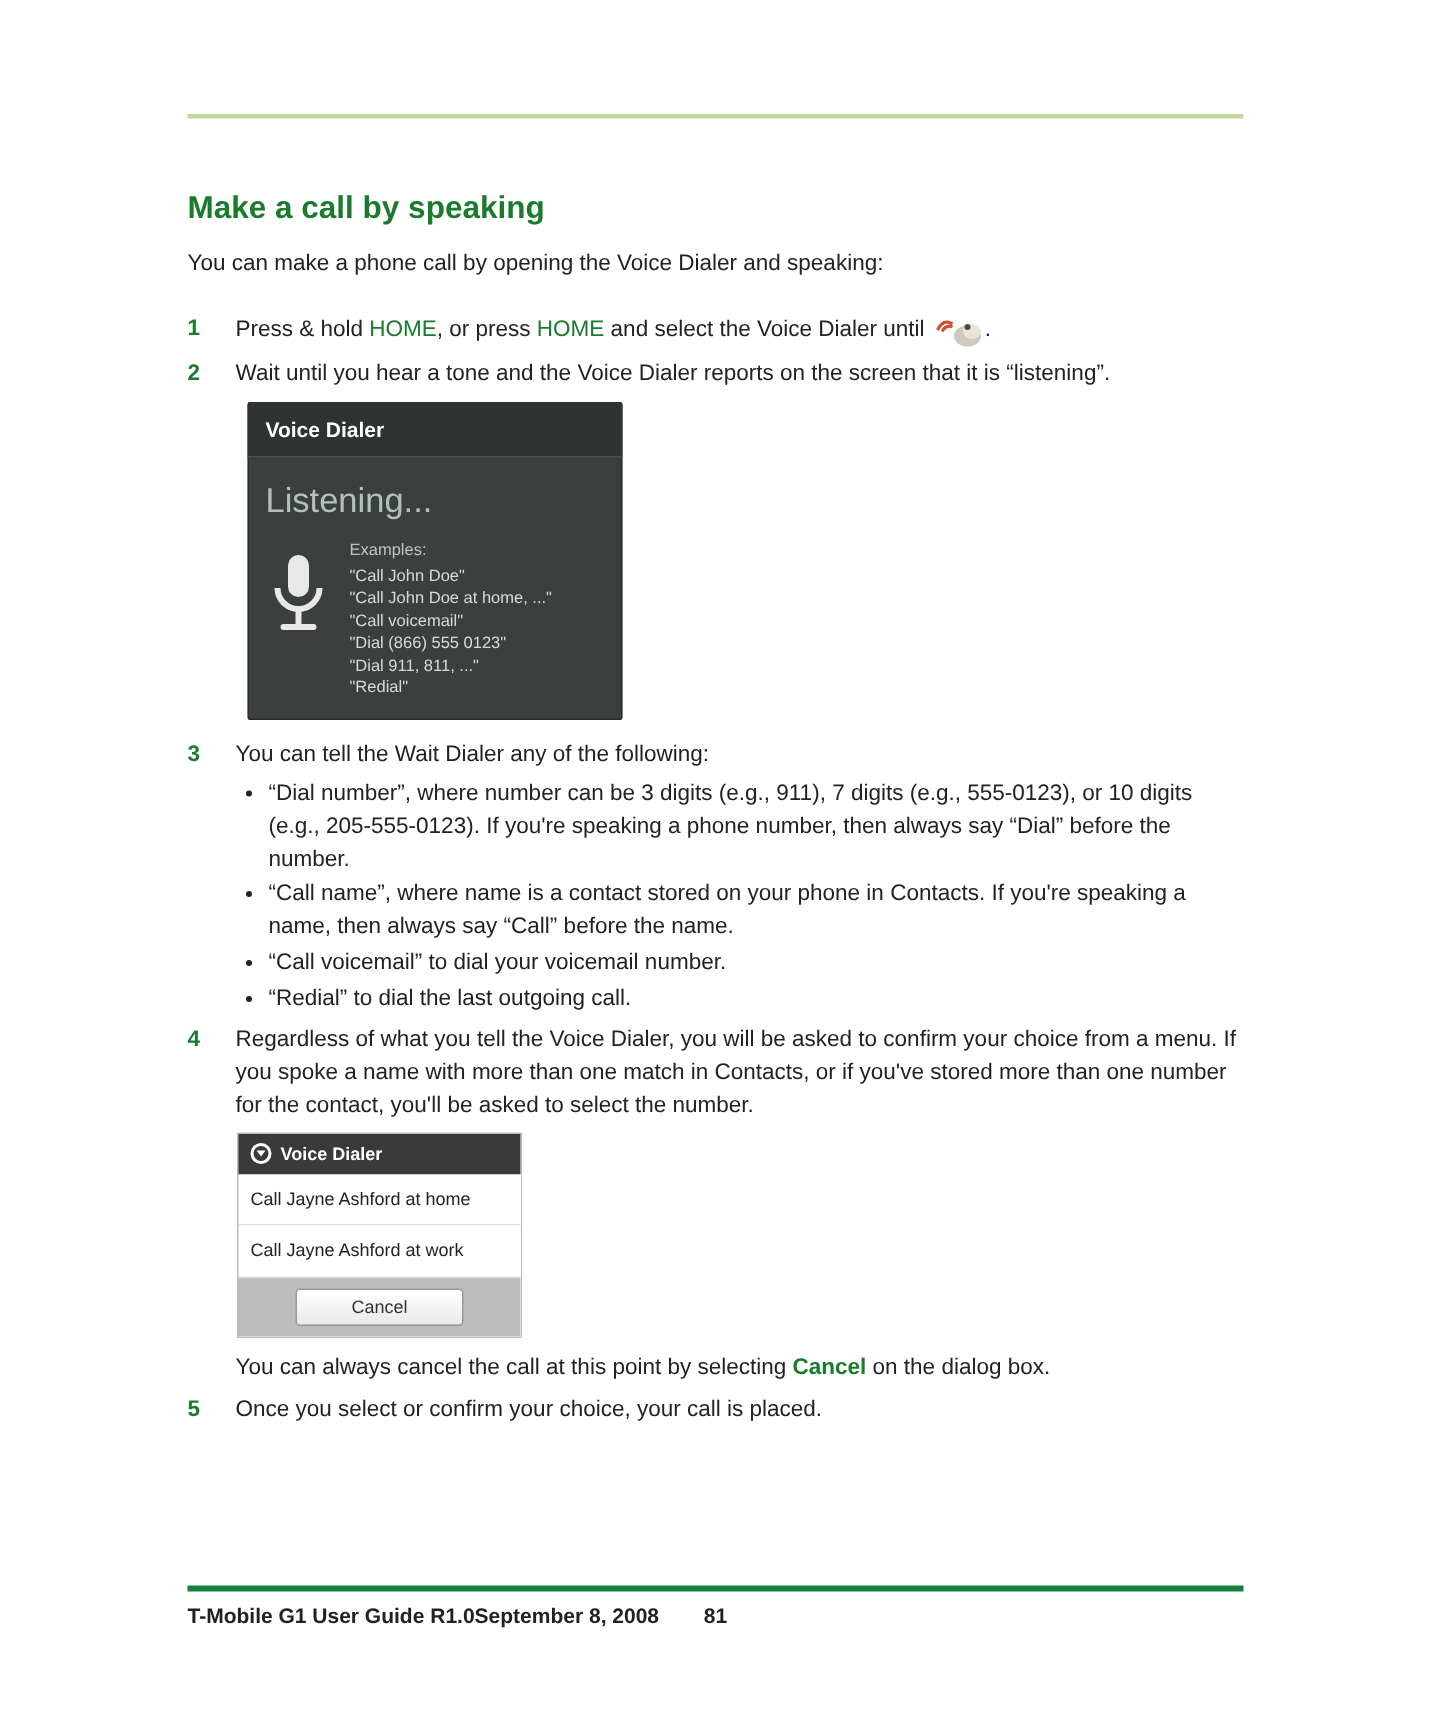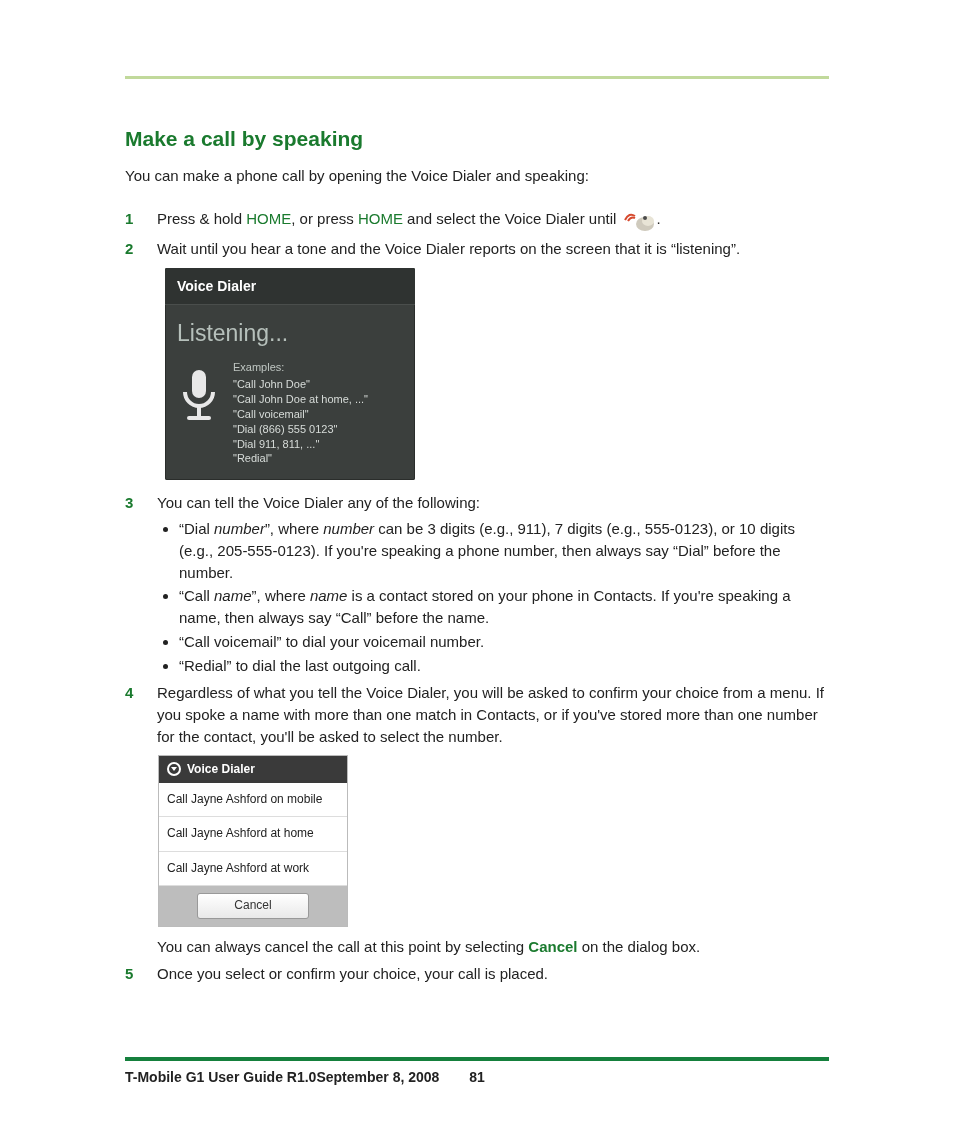--- a/index.html
+++ b/index.html
@@ -75,21 +75,21 @@
   ul.bullets {
     list-style: disc;
     margin: 4px 0 6px 0;
     padding-left: 22px;
   }
   ul.bullets li {
     margin-bottom: 2px;
     font-size: 15px;
     line-height: 1.45;
   }
-  .italic { font-style: italic; }
+  .italic { }
 
   
   .vd-card {
     margin: 8px 0 12px 8px;
     width: 250px;
     background: #3b3f3d;
     border-radius: 2px;
     overflow: hidden;
     color: #eee;
     font-family: Arial, sans-serif;
@@ -235,37 +235,36 @@
           <div class="exl">"Call voicemail"</div>
           <div class="exl">"Dial (866) 555 0123"</div>
           <div class="exl">"Dial 911, 811, ..."</div>
           <div class="exl">"Redial"</div>
         </div>
       </div>
     </div>
   </li>
 
   <li>
-    <span>You can tell the Voice Dialer any of the following:</span>
+    <span>You can tell the Wait Dialer any of the following:</span>
     <ul class="bullets">
       <li><span>“Dial </span><span class="italic">number</span><span>”, where </span><span class="italic">number</span><span> can be 3 digits (e.g., 911), 7 digits (e.g., 555-0123), or 10 digits (e.g., 205-555-0123). If you're speaking a phone number, then always say “Dial” before the number.</span></li>
       <li><span>“Call </span><span class="italic">name</span><span>”, where </span><span class="italic">name</span><span> is a contact stored on your phone in Contacts. If you're speaking a name, then always say “Call” before the name.</span></li>
       <li>“Call voicemail” to dial your voicemail number.</li>
       <li>“Redial” to dial the last outgoing call.</li>
     </ul>
   </li>
 
   <li>
     <span>Regardless of what you tell the Voice Dialer, you will be asked to confirm your choice from a menu. If you spoke a name with more than one match in Contacts, or if you've stored more than one number for the contact, you'll be asked to select the number.</span>
     <div class="cd-wrap">
       <div class="cd-head">
         <span class="cd-head-ic"></span>
         <span>Voice Dialer</span>
       </div>
-      <div class="cd-item">Call Jayne Ashford on mobile</div>
       <div class="cd-item">Call Jayne Ashford at home</div>
       <div class="cd-item">Call Jayne Ashford at work</div>
       <div class="cd-foot">
         <div class="cd-cancel">Cancel</div>
       </div>
     </div>
     <span>You can always cancel the call at this point by selecting </span><span class="key-bold">Cancel</span><span> on the dialog box.</span>
   </li>
 
   <li>Once you select or confirm your choice, your call is placed.</li>

